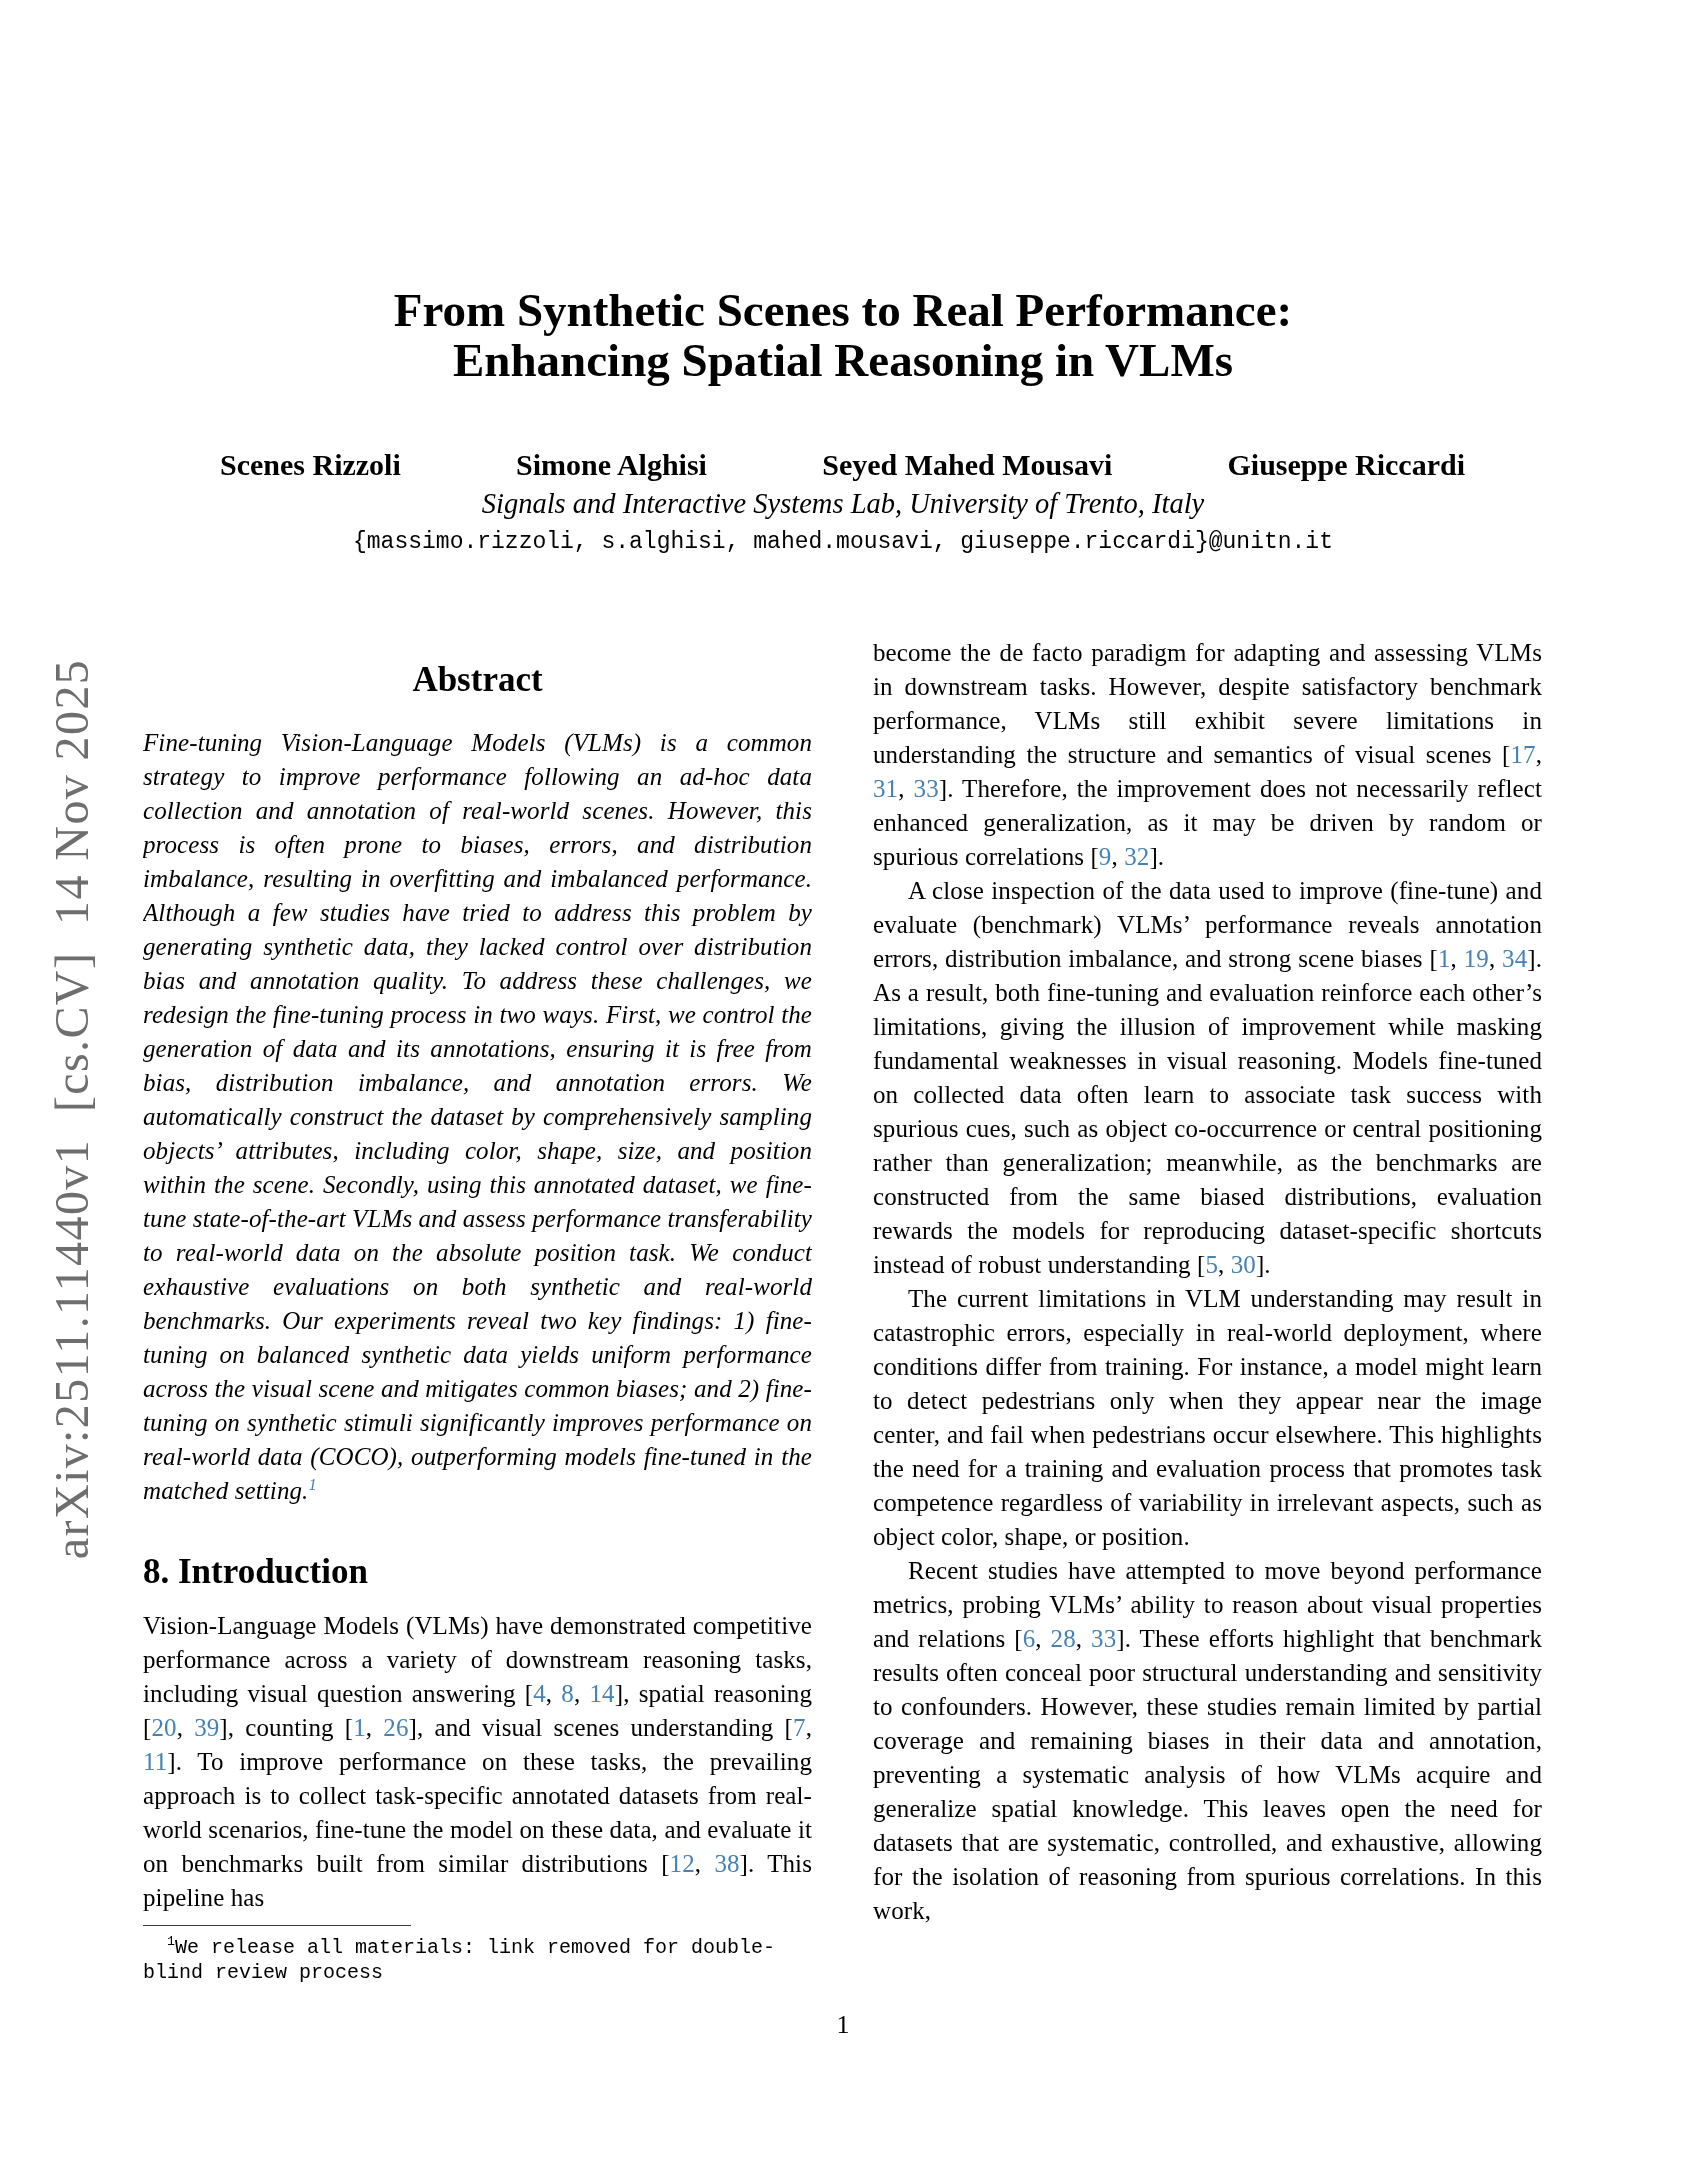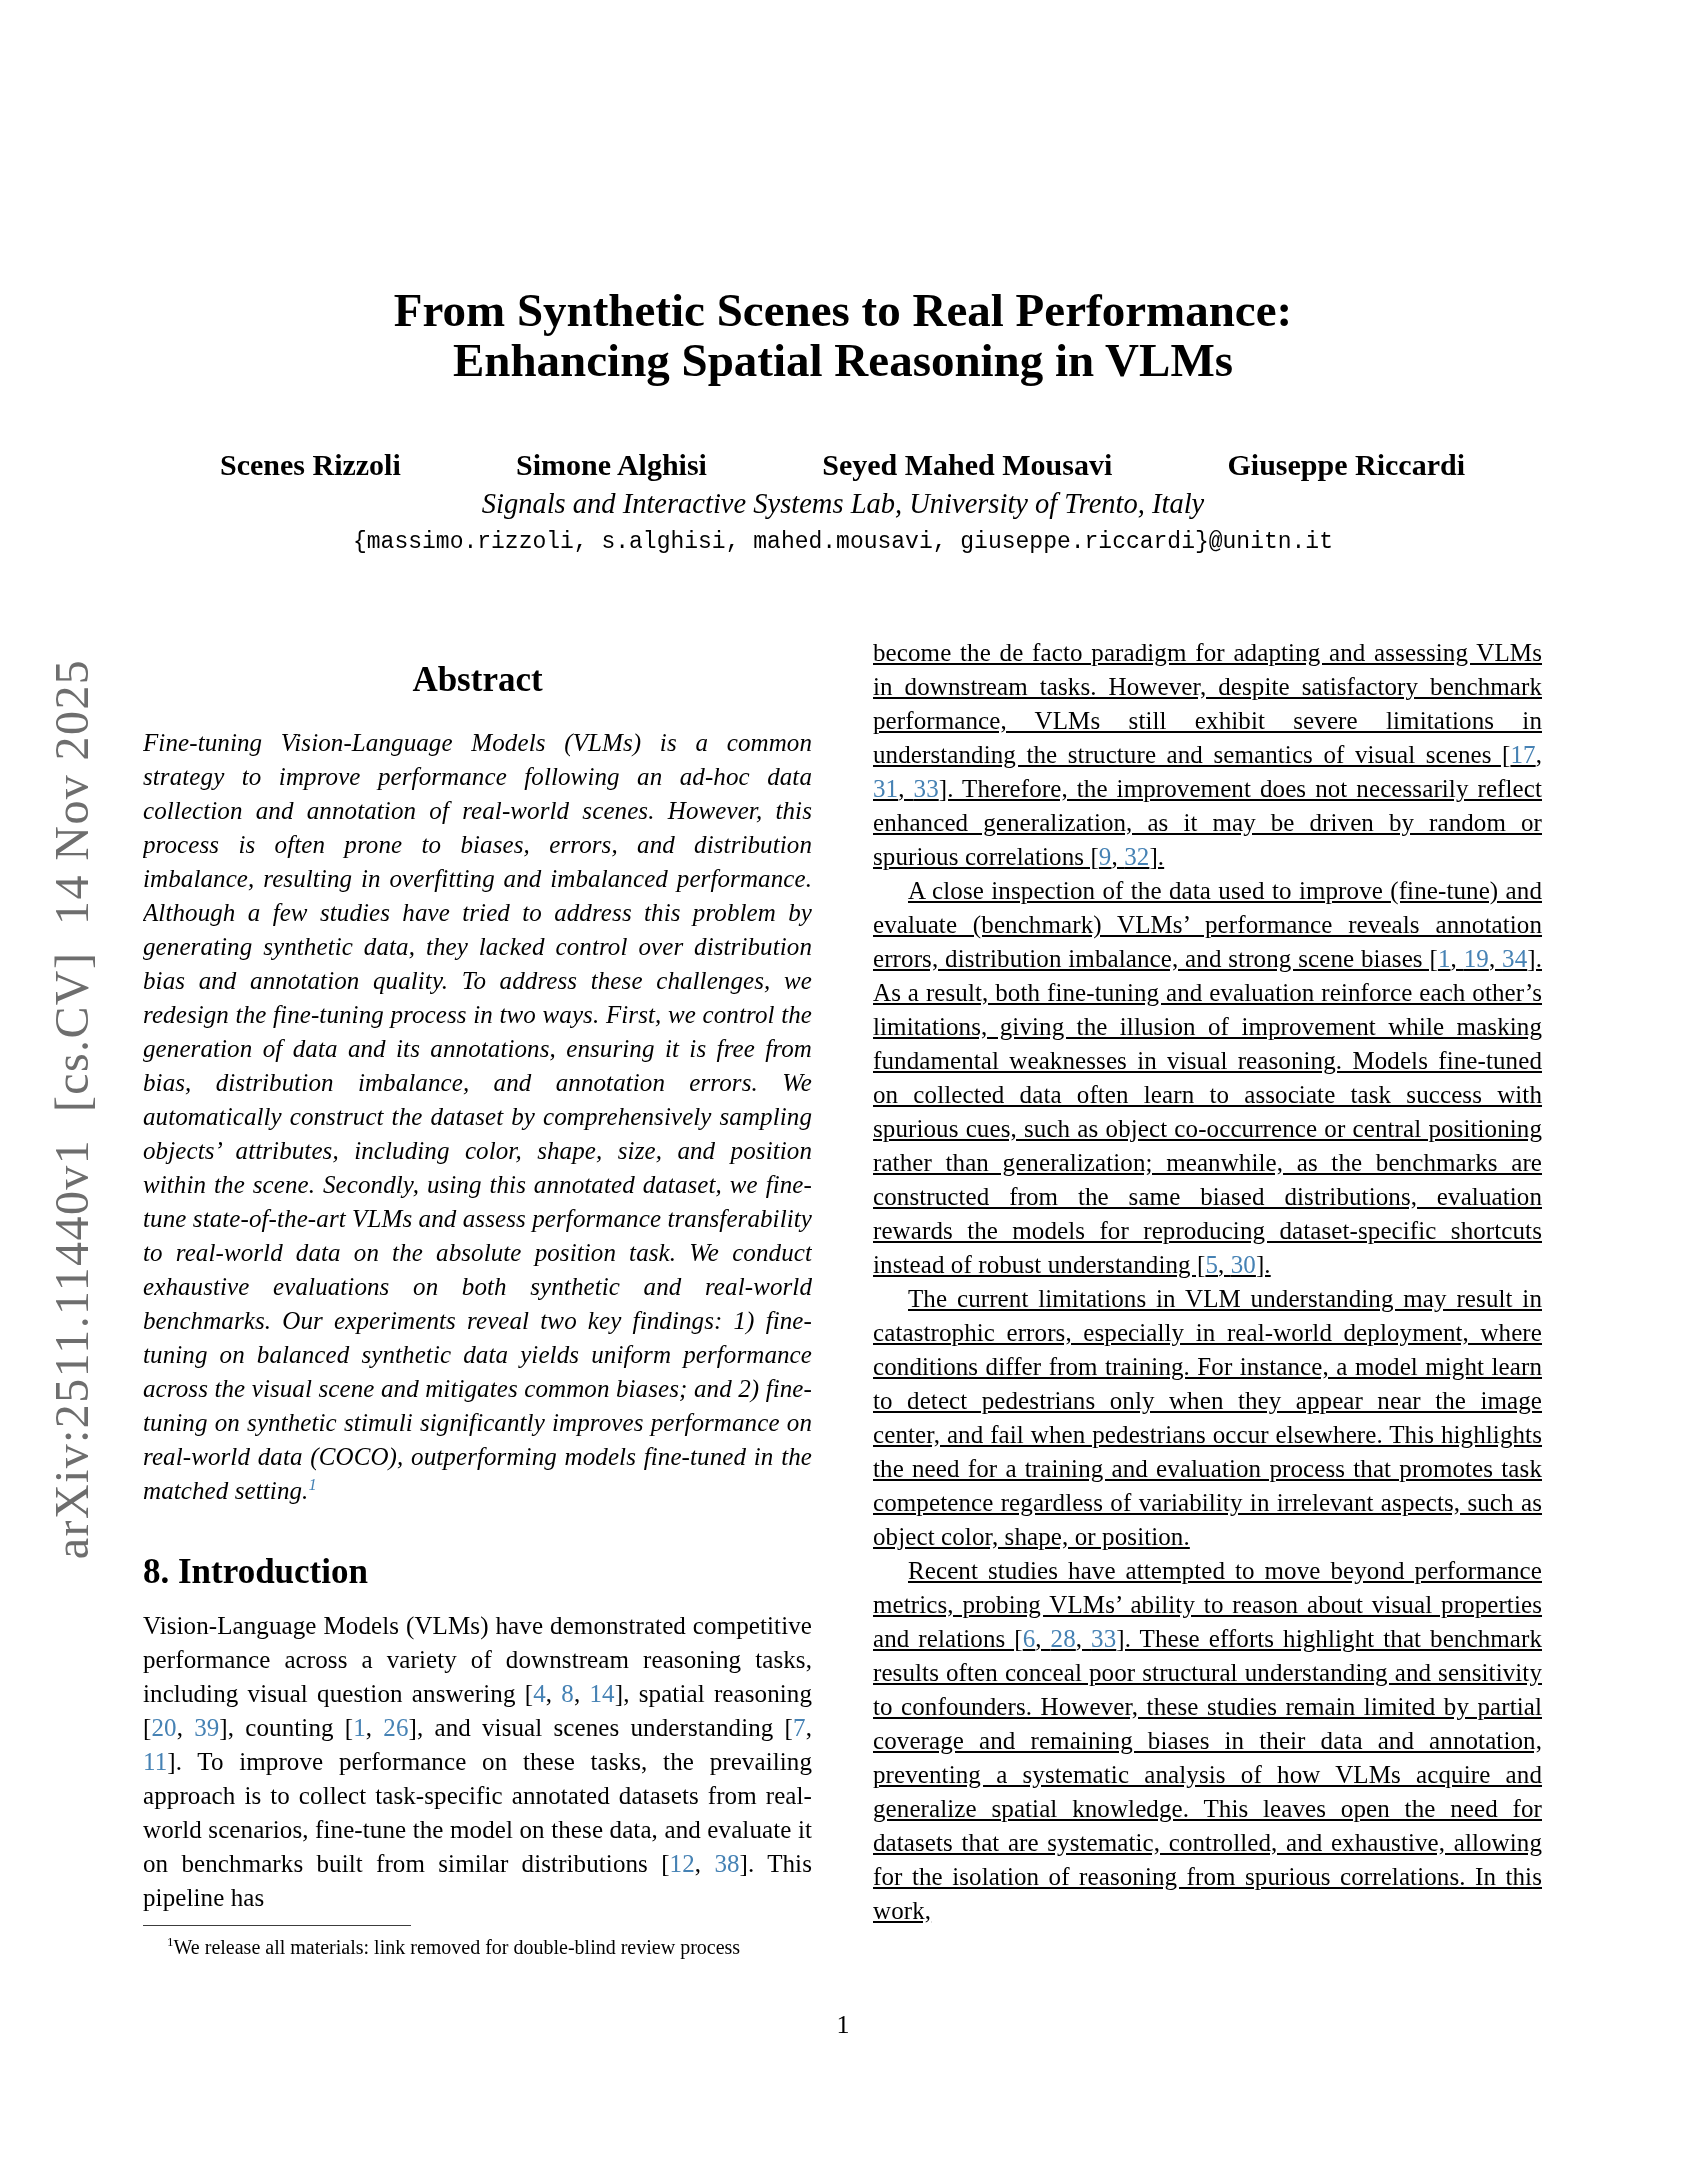--- a/index.html
+++ b/index.html
@@ -29,41 +29,41 @@
     font-style:italic;font-size:28.5px;line-height:35px;
   }
   .email{
     position:absolute;left:143px;top:528px;width:1400px;text-align:center;
     font-family:"Liberation Mono","DejaVu Sans Mono",monospace;
     font-size:23px;line-height:29px;letter-spacing:0px;
   }
   
   .col{position:absolute;width:669px;}
   #col-left{left:143px;top:635px;height:1287px;overflow:hidden;margin-top:25px;}
-  #col-right{left:873px;top:636px;height:1359px;overflow:hidden;text-decoration:underline;}
+  #col-right{left:873px;top:636px;height:1359px;overflow:hidden;}
   .abstract-heading{
     margin:0 0 26px 0;text-align:center;font-weight:bold;
     font-size:35px;line-height:40px;
   }
   .sec-heading{
     margin:44px 0 16.5px 0;font-weight:bold;font-size:35px;line-height:40px;
   }
   p.body-par,p.abs-body{
     margin:0;font-size:25px;line-height:34px;text-align:justify;
     letter-spacing:0.1px;
   }
   p.abs-body{font-style:italic;}
   p.indent{text-indent:35px;}
   .cite{color:var(--link-blue,#4682B4);}
   sup.cite{font-size:66%;line-height:0;}
   sup.fnsup{font-size:66%;line-height:0;}
   
   #footnote{position:absolute;left:143px;top:1925px;width:669px;}
   .fn-rule{width:268px;height:0;border-top:1.8px solid #3c3c3c;margin-bottom:9.2px;}
-  .fn-text{font-size:20px;line-height:25px;text-indent:24px;text-align:left;}
+  .fn-text{font-size:20px;line-height:25px;text-indent:24px;text-align:left;font-family:Liberation Mono, monospace;}
   
   .page-number{
     position:absolute;left:0;top:2009px;width:1686px;text-align:center;
     font-size:26px;line-height:31px;
   }
 </style>
 </head>
 <body style="--link-blue: #4682B4; --stamp-gray: #6e6e6e;">
 
 <div class="page">

